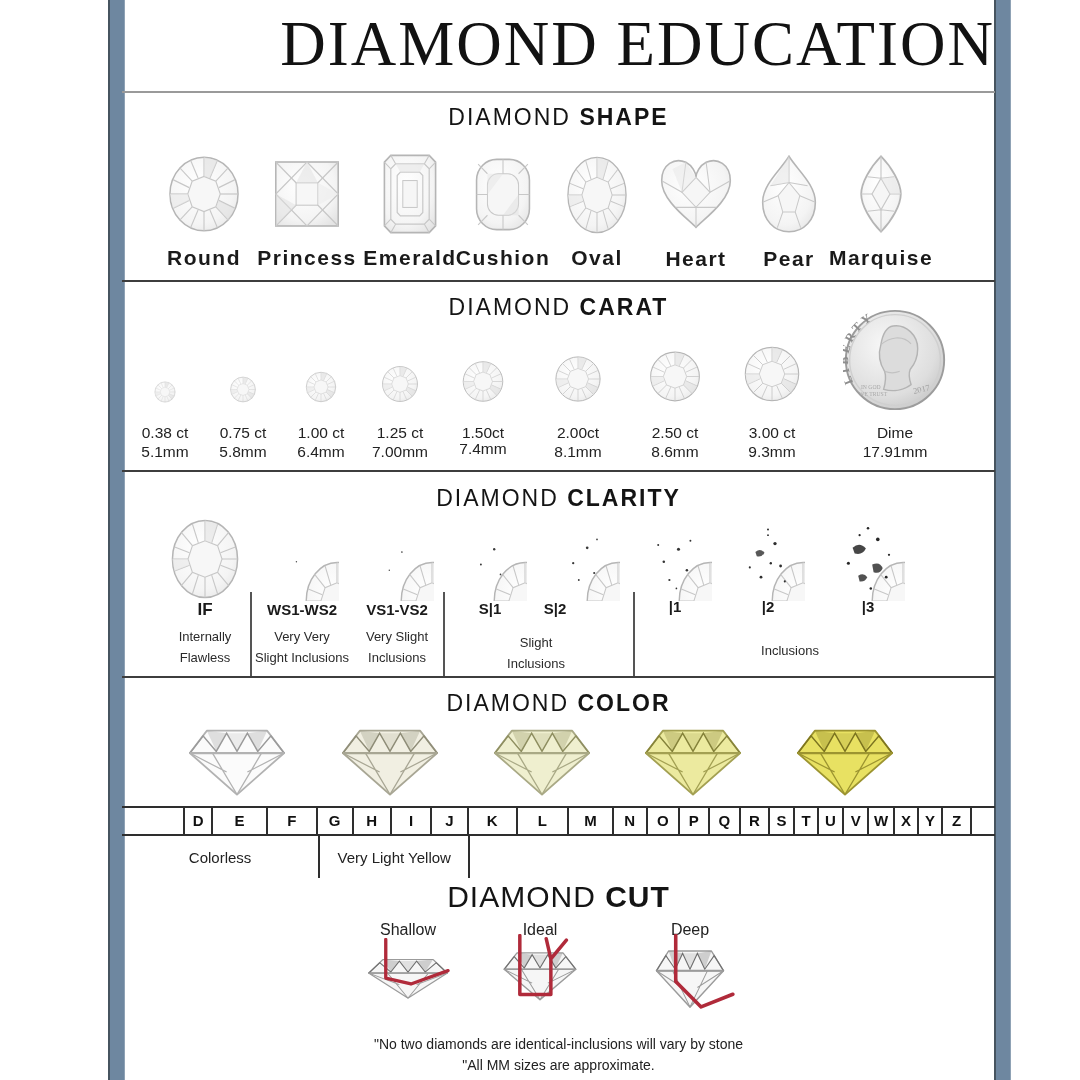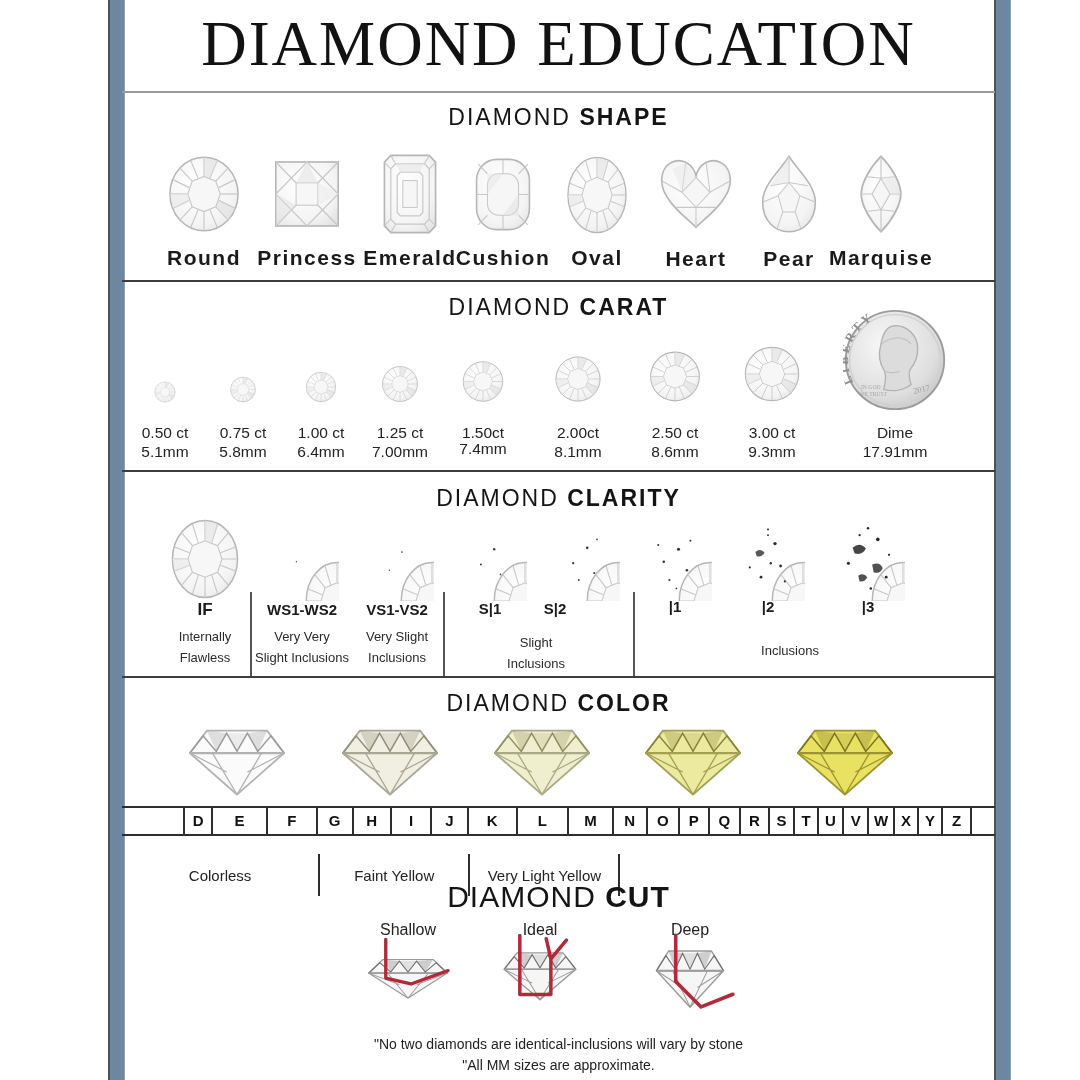--- a/index.html
+++ b/index.html
@@ -5,41 +5,41 @@
   html,body{margin:0;padding:0;background:#ffffff;}
   .page{position:relative;width:1080px;height:1080px;background:#ffffff;overflow:hidden;
         font-family:"Liberation Sans", sans-serif;color:#1a1a1a;}
   .strip{position:absolute;top:0;height:1080px;width:14px;background:#6e87a0;
          border-left:2px solid #46545f;border-right:1px solid #8fa2b5;}
   .content{position:absolute;left:122px;top:0;width:873px;height:1080px;}
   .abs{position:absolute;}
   .ctr{transform:translateX(-50%);}
   .fullw{left:0;width:873px;}
 
-  .main-title{top:8px;text-align:center;font-family:"Liberation Serif", serif;
+  .main-title{top:8px;text-align:right;font-family:"Liberation Serif", serif;
               font-size:63px;font-weight:500;letter-spacing:2px;color:#121212;white-space:nowrap;}
   .divider-gray{top:91px;height:2px;background:#9a9a9a;}
   .divider-dark{height:2px;background:#3d3d3d;}
 
   .sec-head{text-align:center;font-size:23px;letter-spacing:2px;color:#141414;white-space:nowrap;}
   .sec-head b{font-weight:700;}
   .sec-head.big{font-size:30px;letter-spacing:1px;}
 
   .shape-label{font-size:21px;font-weight:700;letter-spacing:1.5px;white-space:nowrap;}
   .carat-ct,.carat-mm{font-size:15.5px;color:#222;white-space:nowrap;}
   .grade-label{font-size:15px;font-weight:700;white-space:nowrap;}
   .grade-desc{font-size:13px;line-height:21px;text-align:center;white-space:pre-line;color:#2a2a2a;}
   .clarity-div{position:absolute;width:2px;background:#555;}
 
   .letter-table{top:806px;height:30px;display:flex;border-top:2px solid #2e2e2e;
                 border-bottom:2px solid #2e2e2e;box-sizing:border-box;}
   .lcell{box-sizing:border-box;border-left:2px solid #2e2e2e;text-align:center;
          font-size:15px;font-weight:700;line-height:26px;color:#111;}
   .lcell.first{border-left:none;}
-  .cat-row{top:836px;height:42px;display:flex;margin-top:18px;}
+  .cat-row{top:836px;height:42px;display:flex;}
   .catcell{box-sizing:border-box;border-right:2px solid #2e2e2e;display:flex;
            align-items:center;justify-content:center;font-size:15px;color:#222;}
   .catcell.last{border-right:none;}
 
   .cut-label{font-size:16px;color:#222;white-space:nowrap;}
   .footnote{text-align:center;font-size:14px;color:#222;white-space:nowrap;}
   svg{display:block;}
 </style>
 </head>
 <body>
@@ -295,21 +295,21 @@
           <svg width="58" height="58">
             <use href="#gem-round"></use>
           </svg>
         </div>
       <div class="abs ctr" style="left:773px;top:308px">
           <svg width="104" height="104">
             <use href="#coin-dime"></use>
           </svg>
         </div>
 
-      <div class="abs ctr carat-ct" style="left:43px;top:424px">0.50 ct</div>
+      <div class="abs ctr carat-ct" style="left:43px;top:424px">0.38 ct</div>
       <div class="abs ctr carat-ct" style="left:121px;top:424px">0.75 ct</div>
       <div class="abs ctr carat-ct" style="left:199px;top:424px">1.00 ct</div>
       <div class="abs ctr carat-ct" style="left:278px;top:424px">1.25 ct</div>
       <div class="abs ctr carat-ct" style="left:361px;top:424px">1.50ct</div>
       <div class="abs ctr carat-ct" style="left:456px;top:424px">2.00ct</div>
       <div class="abs ctr carat-ct" style="left:553px;top:424px">2.50 ct</div>
       <div class="abs ctr carat-ct" style="left:650px;top:424px">3.00 ct</div>
       <div class="abs ctr carat-ct" style="left:773px;top:424px">Dime</div>
 
       <div class="abs ctr carat-mm" style="left:43px;top:443px">5.1mm</div>
@@ -502,21 +502,20 @@
         <div class="lcell" style="width:2.9%">V</div>
         <div class="lcell" style="width:2.9%">W</div>
         <div class="lcell" style="width:2.8%">X</div>
         <div class="lcell" style="width:2.7%">Y</div>
         <div class="lcell" style="width:3.4%">Z</div>
         <div class="lcell" style="width:2.8%"></div>
       </div>
 
       <div class="abs fullw cat-row">
         <div class="catcell" style="width:22.7%">Colorless</div>
-        <div class="catcell" style="width:17.2%">Faint Yellow</div>
         <div class="catcell" style="width:17.2%">Very Light Yellow</div>
       </div>
     </section>
 
     <section>
       <div class="abs fullw sec-head big" style="top:880px">
         <span>DIAMOND</span> <b>CUT</b>
       </div>
 
       <div class="abs ctr cut-label" style="left:286px;top:921px">Shallow</div>

